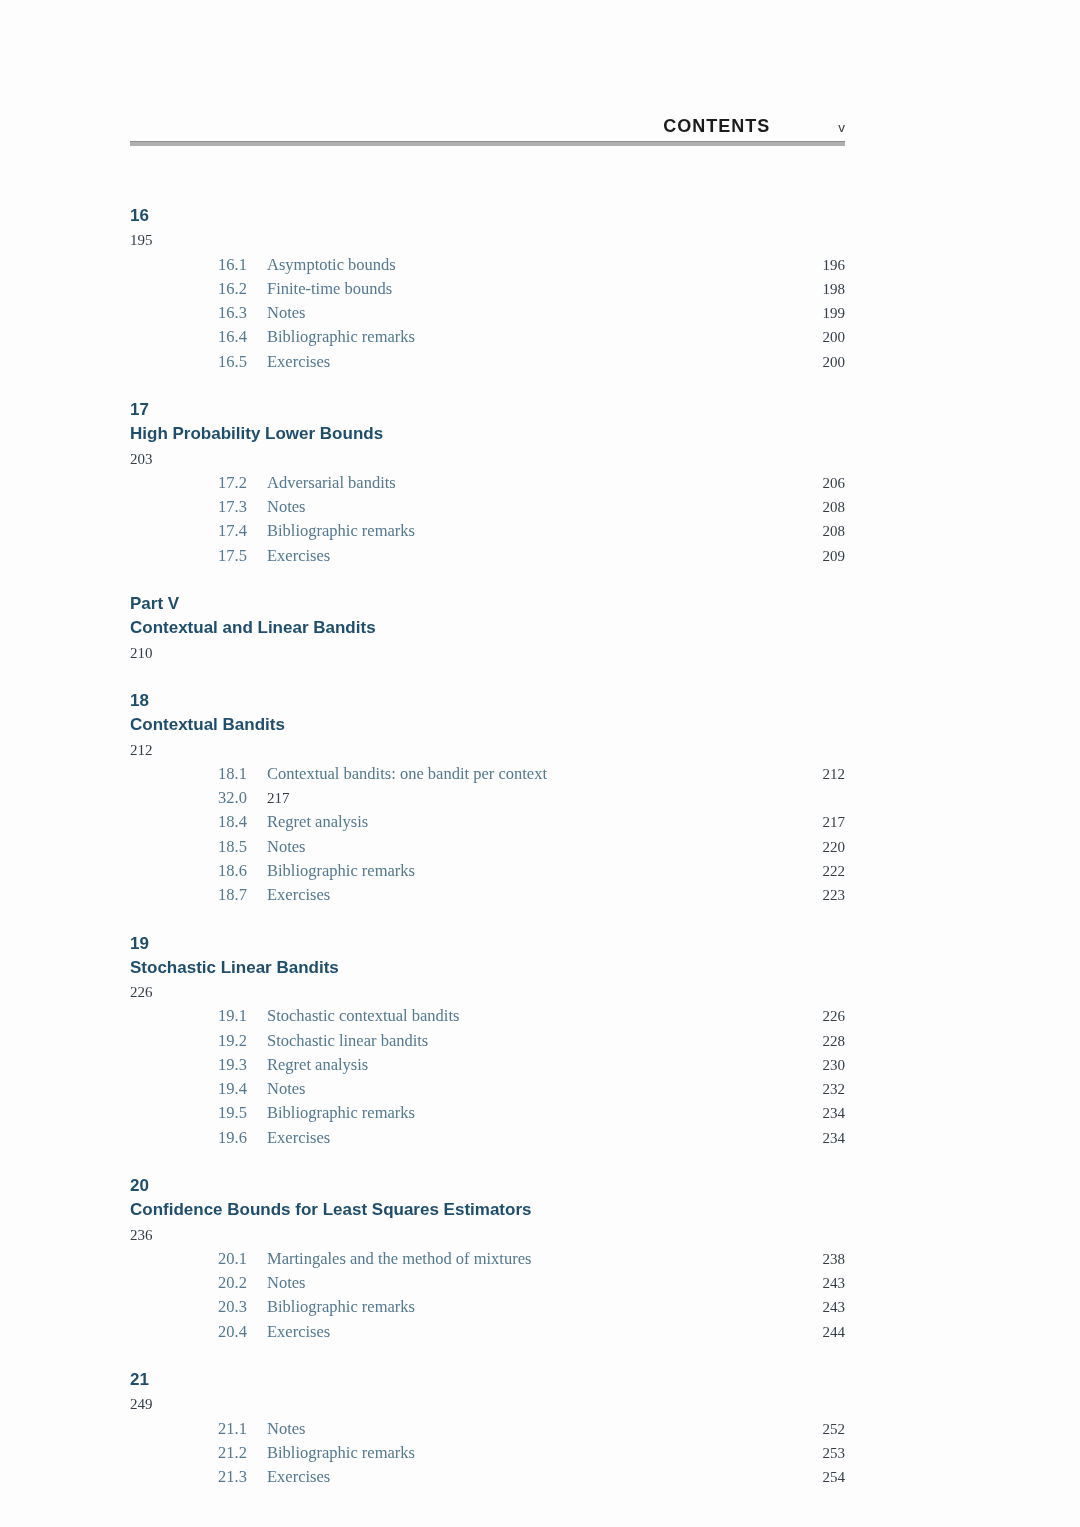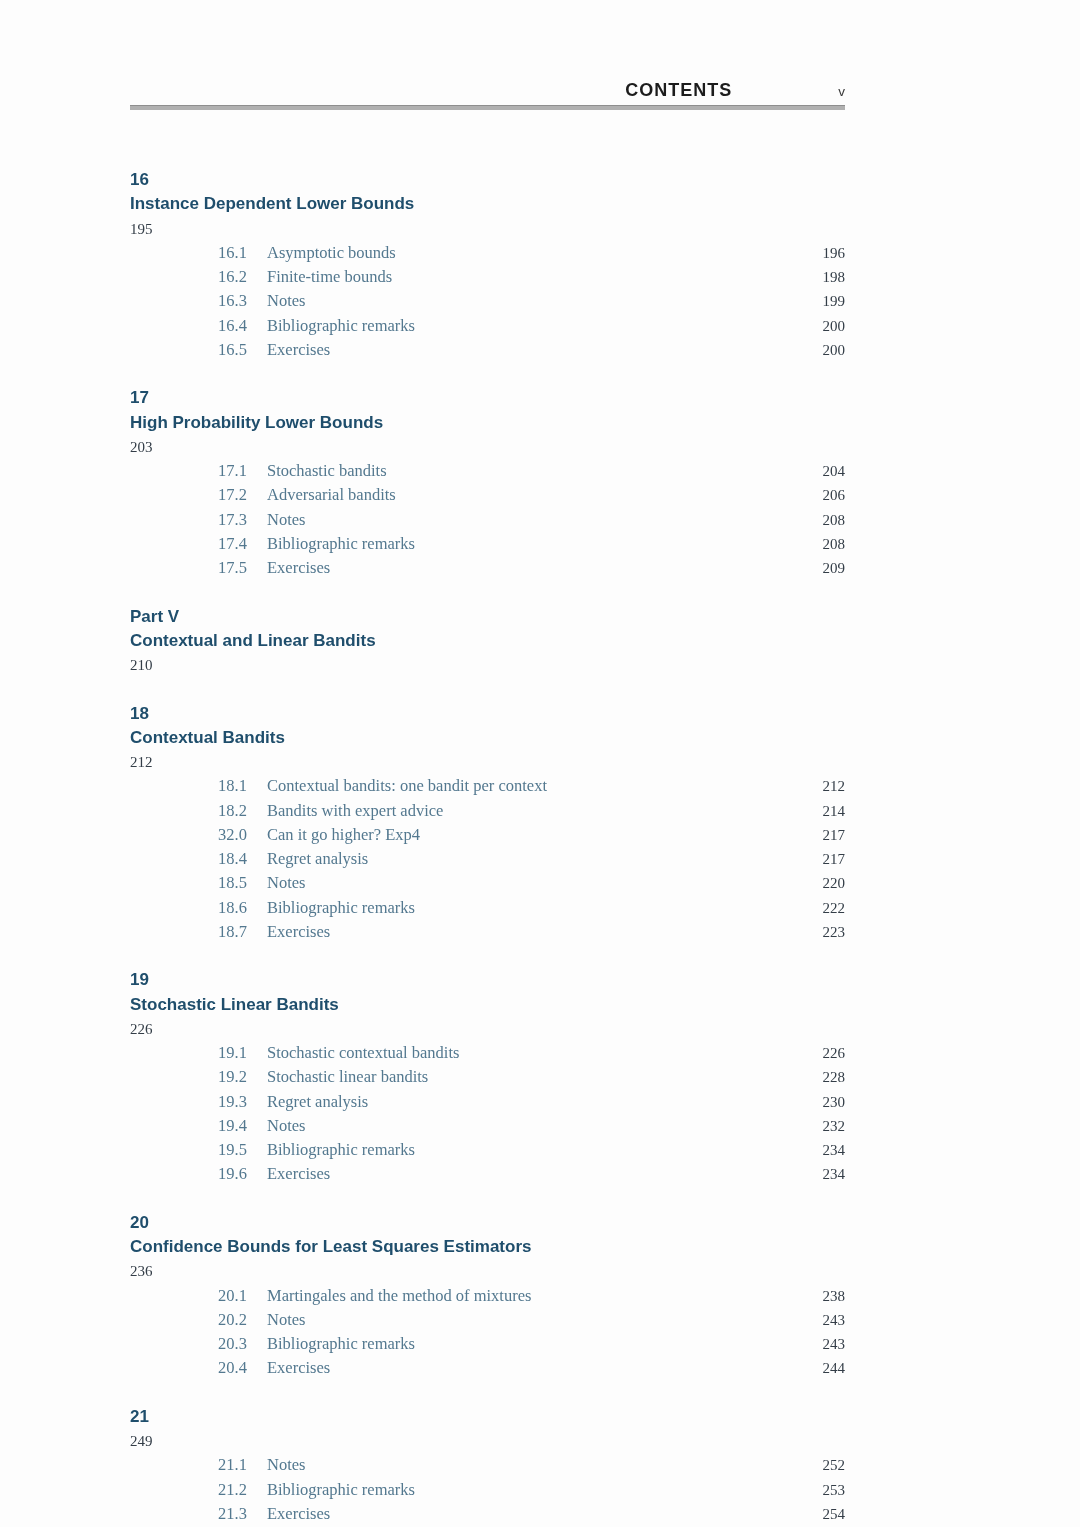--- a/index.html
+++ b/index.html
@@ -9,26 +9,25 @@
     font-family:"Liberation Serif", serif;
     position:relative;
     overflow:hidden;
   }
   .page-inner{
     position:absolute;
     left:130px;top:0;
     width:715px;
   }
   .header{
-    margin-top:80px;
+    margin-top:116px;
     display:flex;
     justify-content:flex-end;
     align-items:baseline;
     font-family:"Liberation Sans", sans-serif;
-    gap:38px;
   }
   .header .htitle{
     font-weight:bold;
     font-size:18px;
     letter-spacing:1px;
     color:#1c1c1c;
     margin-right:68px;
   }
   .header .hpage{
     font-size:13.5px;
@@ -88,21 +87,20 @@
 <div class="page-inner">
   <div class="header">
     <span class="htitle">CONTENTS</span>
     <span class="hpage">v</span>
   </div>
   <div class="rule"></div>
   <main class="toc">
       <section class="block">
         <div class="row head">
           <span class="c-num">16</span>
-          <span class="c-title">Instance Dependent Lower Bounds</span>
           <span class="c-page">195</span>
         </div>
         <div class="row section">
           <span class="s-num">16.1</span>
           <span class="s-title">Asymptotic bounds</span>
           <span class="c-page">196</span>
         </div>
         <div class="row section">
           <span class="s-num">16.2</span>
           <span class="s-title">Finite-time bounds</span>
@@ -124,25 +122,20 @@
           <span class="c-page">200</span>
         </div>
       </section>
       <section class="block">
         <div class="row head">
           <span class="c-num">17</span>
           <span class="c-title">High Probability Lower Bounds</span>
           <span class="c-page">203</span>
         </div>
         <div class="row section">
-          <span class="s-num">17.1</span>
-          <span class="s-title">Stochastic bandits</span>
-          <span class="c-page">204</span>
-        </div>
-        <div class="row section">
           <span class="s-num">17.2</span>
           <span class="s-title">Adversarial bandits</span>
           <span class="c-page">206</span>
         </div>
         <div class="row section">
           <span class="s-num">17.3</span>
           <span class="s-title">Notes</span>
           <span class="c-page">208</span>
         </div>
         <div class="row section">
@@ -168,27 +161,21 @@
           <span class="c-num">18</span>
           <span class="c-title">Contextual Bandits</span>
           <span class="c-page">212</span>
         </div>
         <div class="row section">
           <span class="s-num">18.1</span>
           <span class="s-title">Contextual bandits: one bandit per context</span>
           <span class="c-page">212</span>
         </div>
         <div class="row section">
-          <span class="s-num">18.2</span>
-          <span class="s-title">Bandits with expert advice</span>
-          <span class="c-page">214</span>
-        </div>
-        <div class="row section">
           <span class="s-num">32.0</span>
-          <span class="s-title">Can it go higher? Exp4</span>
           <span class="c-page">217</span>
         </div>
         <div class="row section">
           <span class="s-num">18.4</span>
           <span class="s-title">Regret analysis</span>
           <span class="c-page">217</span>
         </div>
         <div class="row section">
           <span class="s-num">18.5</span>
           <span class="s-title">Notes</span>

